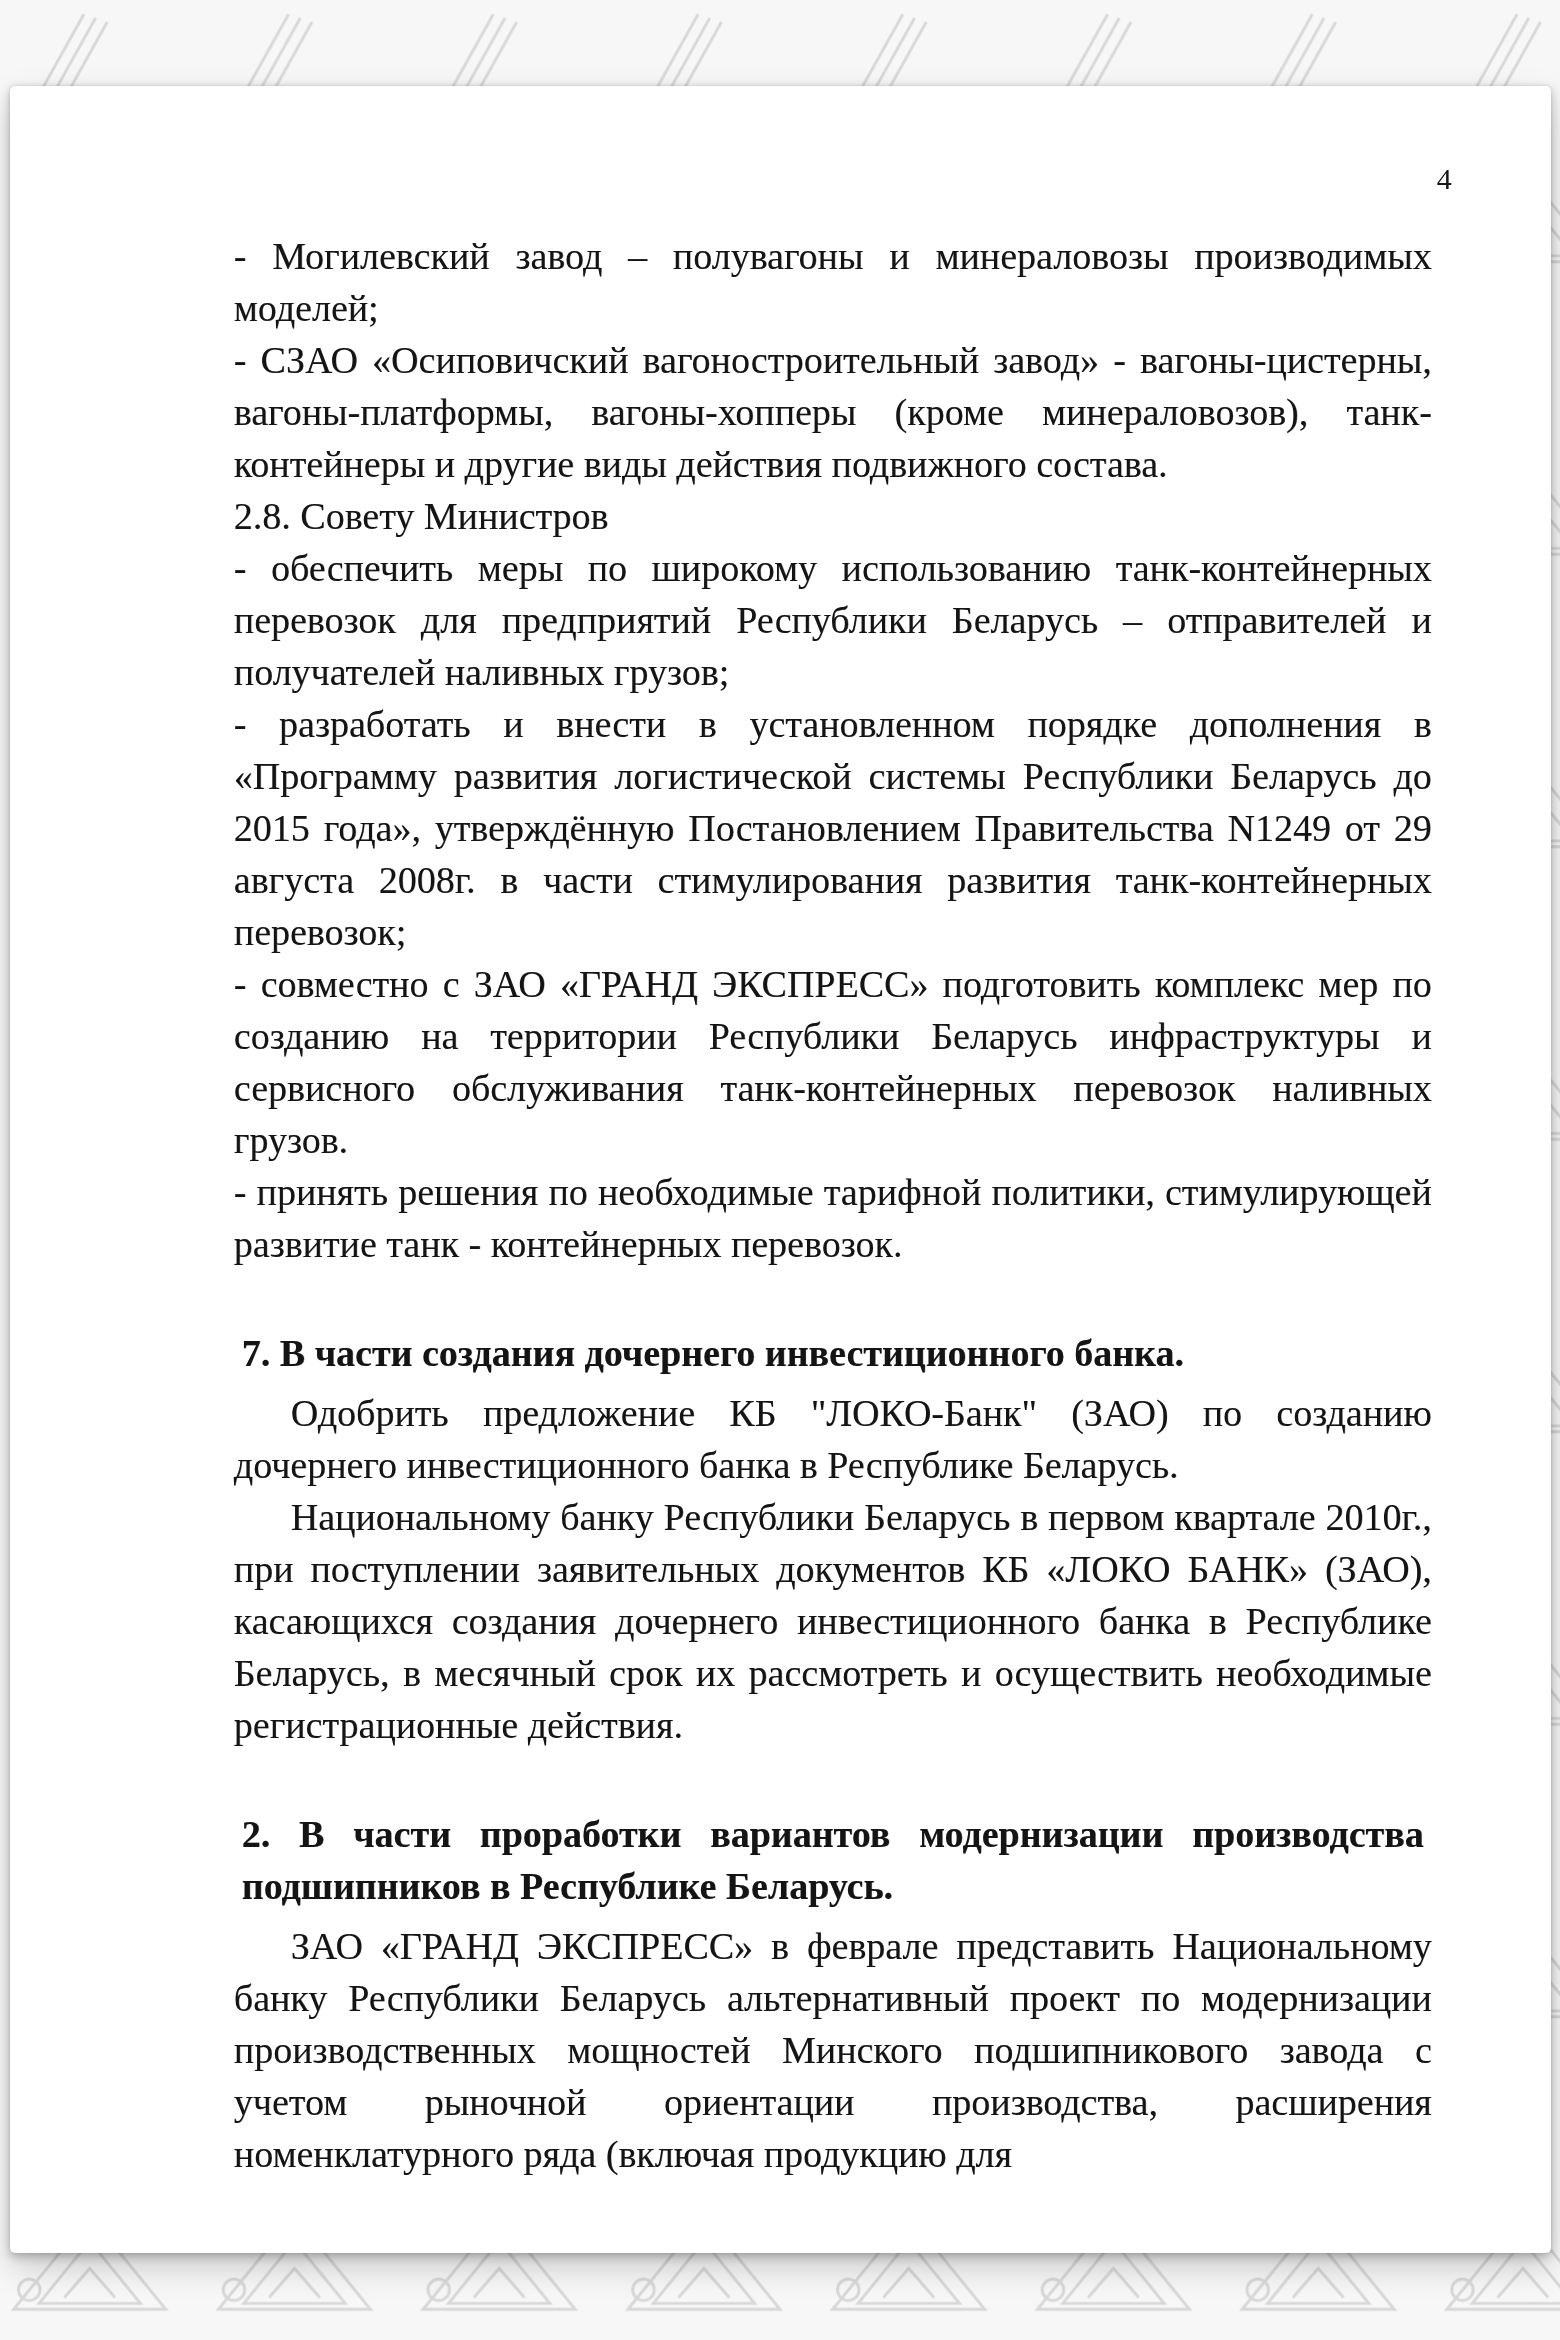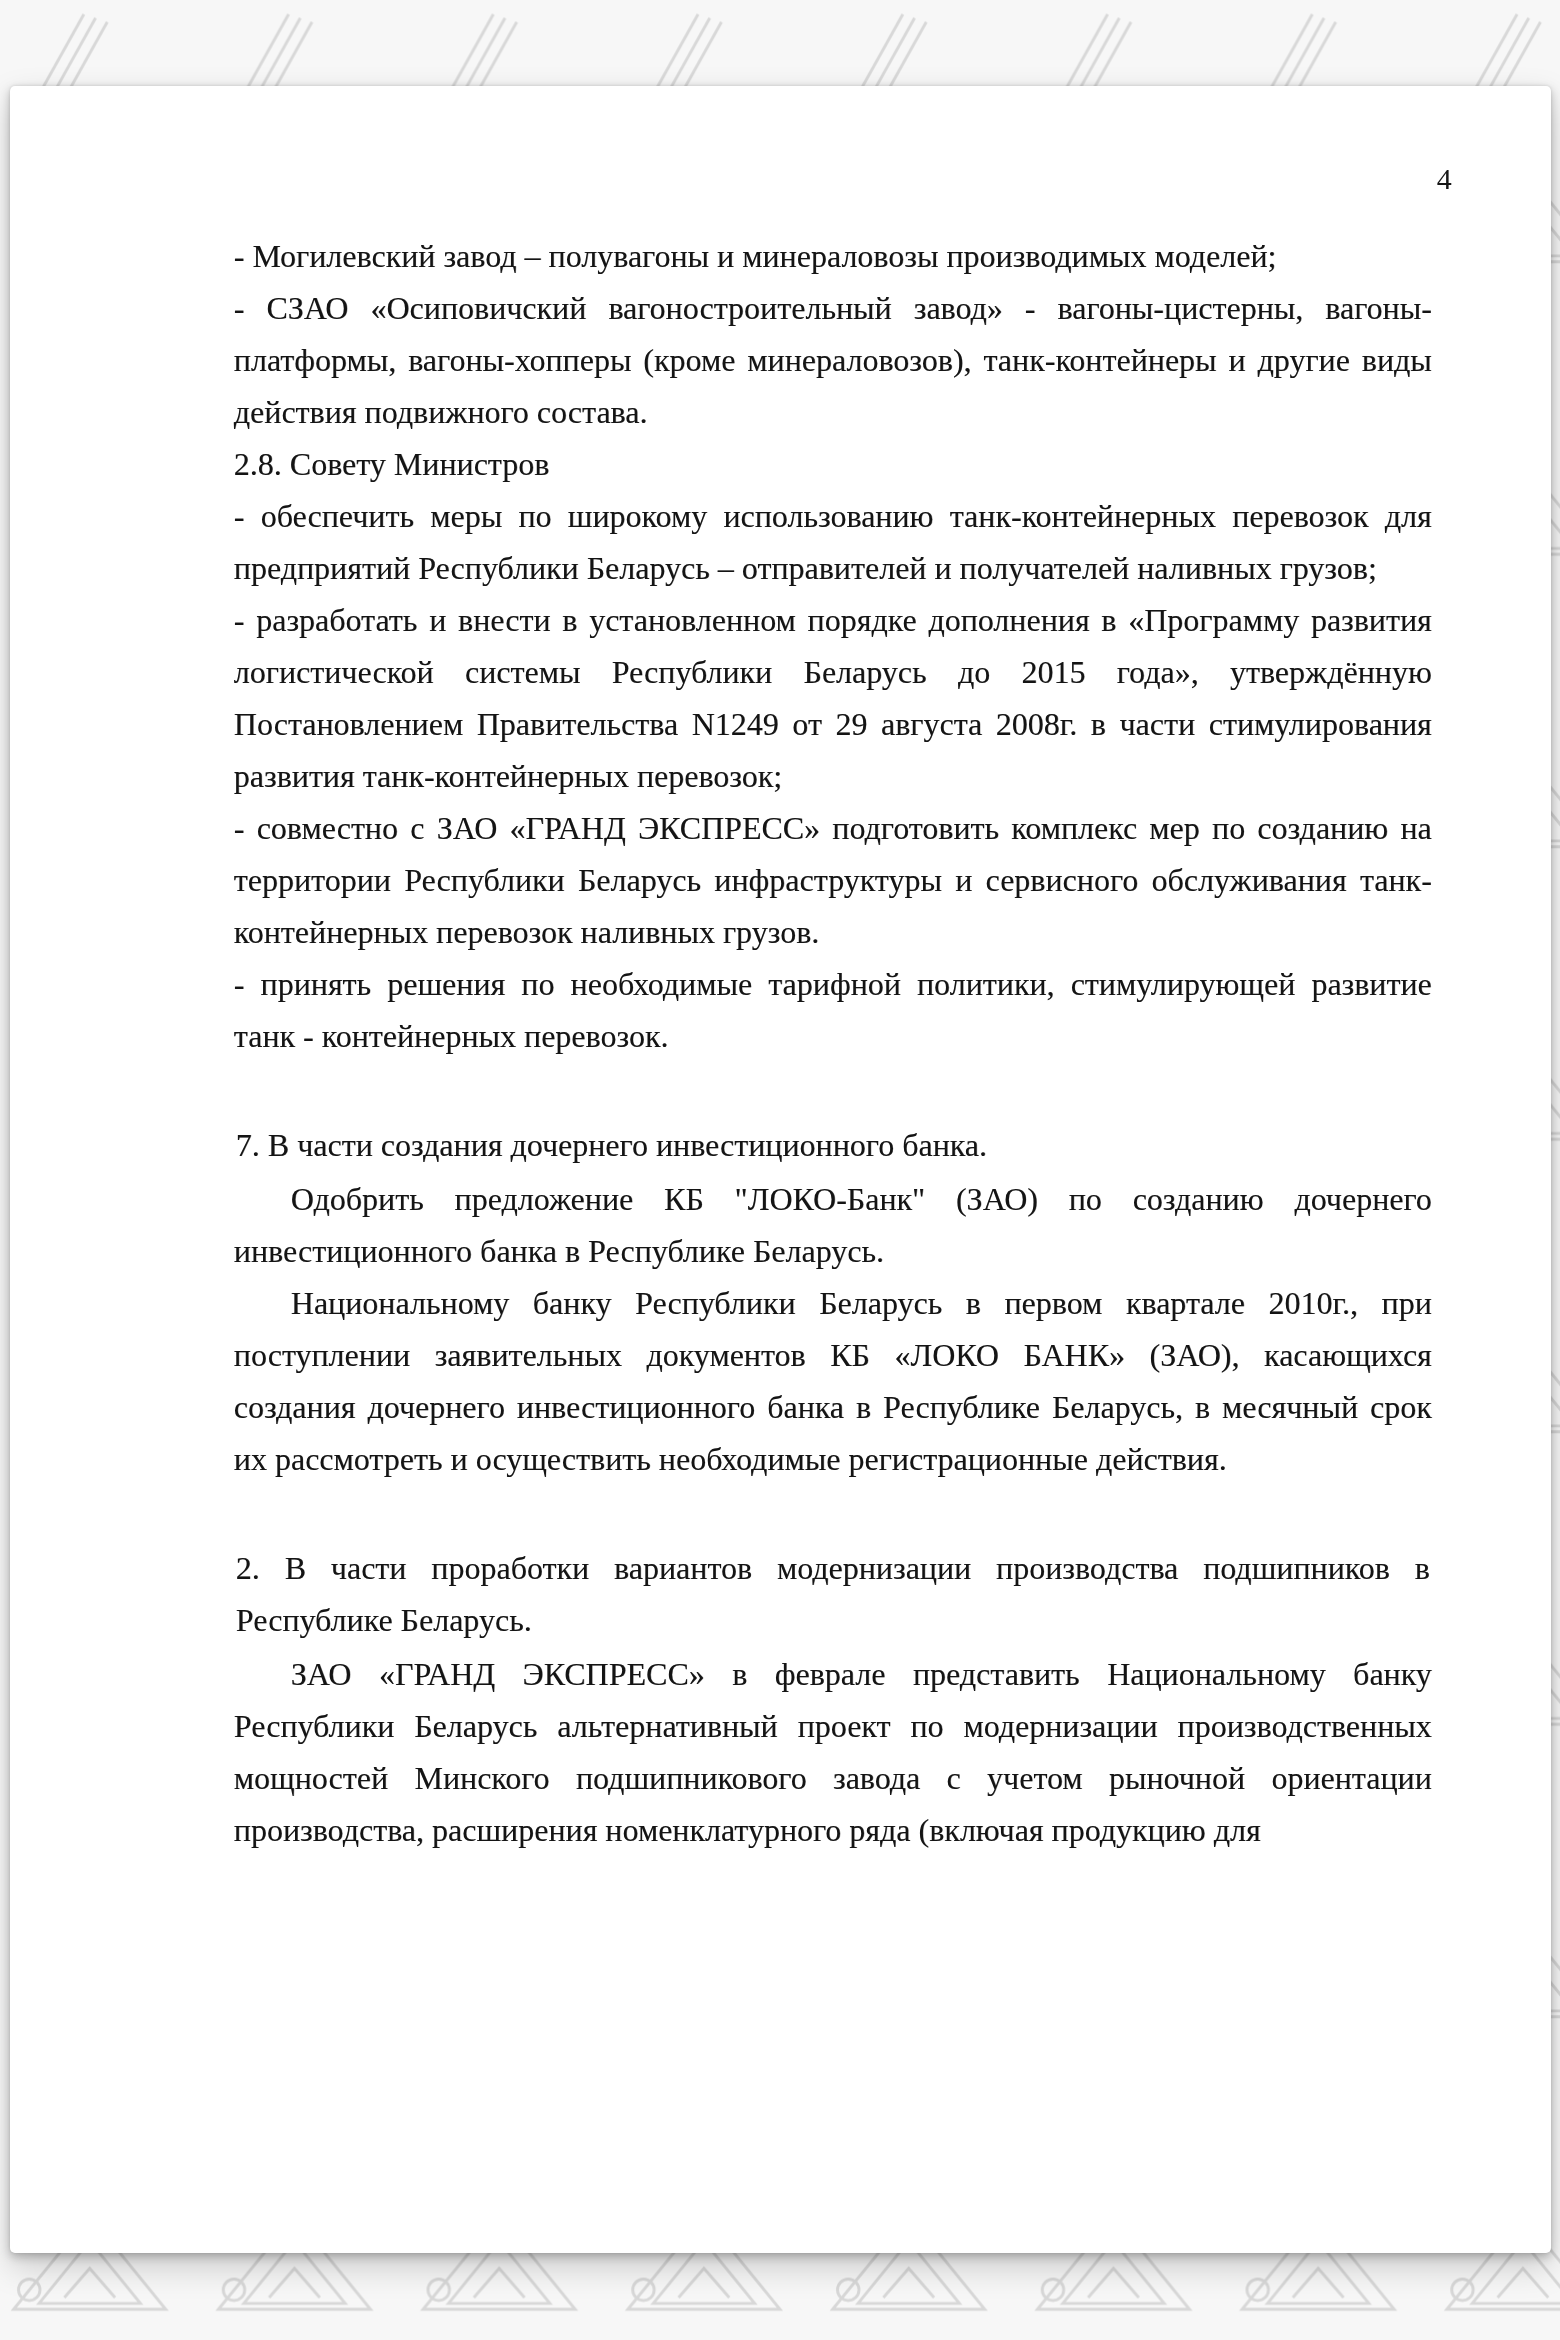--- a/index.html
+++ b/index.html
@@ -39,29 +39,29 @@
     font-size: 30px;
     color: #161616;
   }
 
   .doc-body {
     position: absolute;
     left: 224px;
     top: 144px;
     width: 1198px;
     color: #141414;
-    font-size: 32px;
+    font-size: 38px;
     line-height: 52px;
     text-align: justify;
     text-shadow: 0.4px 0.4px 0 rgba(0,0,0,0.38);
   }
 
   .para { margin: 0; }
   .para.indent { text-indent: 57px; }
-  .heading { margin: 2px; font-weight: normal; }
+  .heading { margin: 8px; font-weight: bold; }
   .gap-before { margin-top: 57px; }
 </style>
 </head>
 <body>
 
 <div class="stage">
 
   <svg class="bg-pattern" width="1560" height="2341" viewBox="0 0 1600 2400" xmlns="http://www.w3.org/2000/svg" aria-hidden="true">
     <defs>
       <pattern id="orn" width="210" height="300" patternUnits="userSpaceOnUse">

